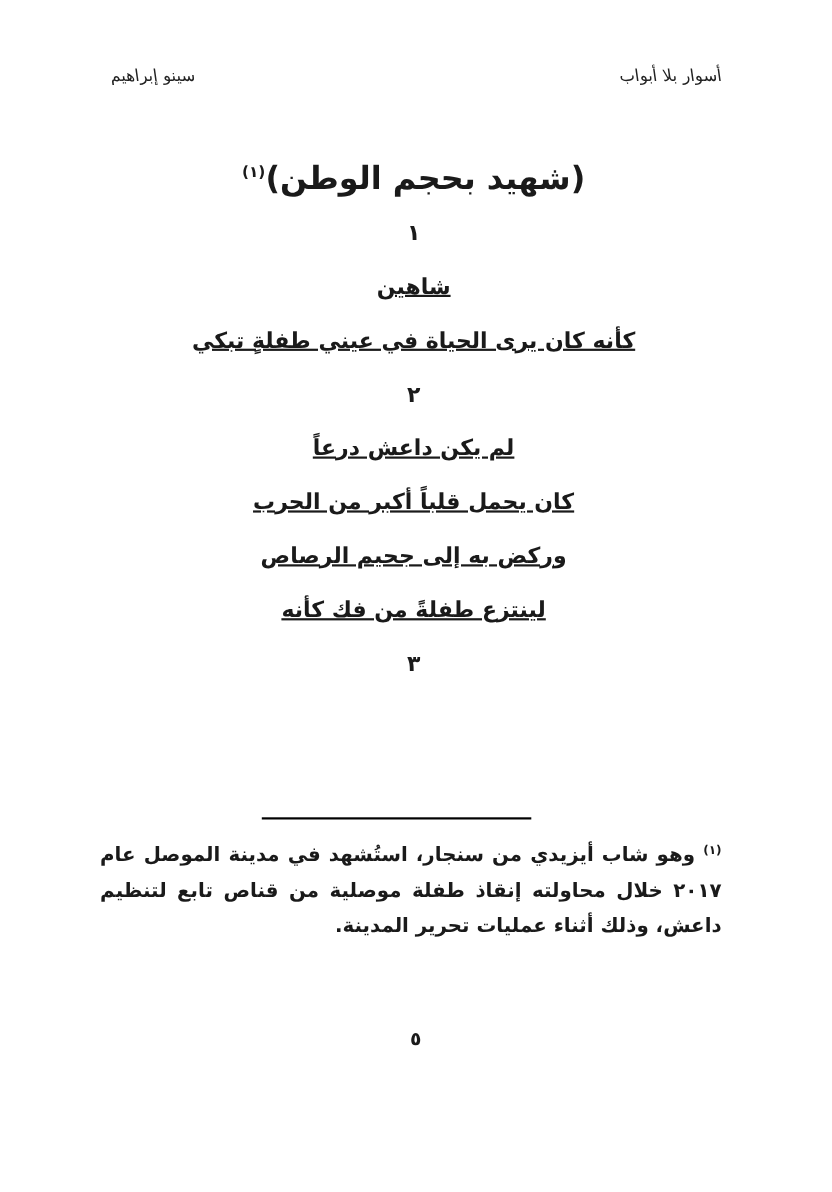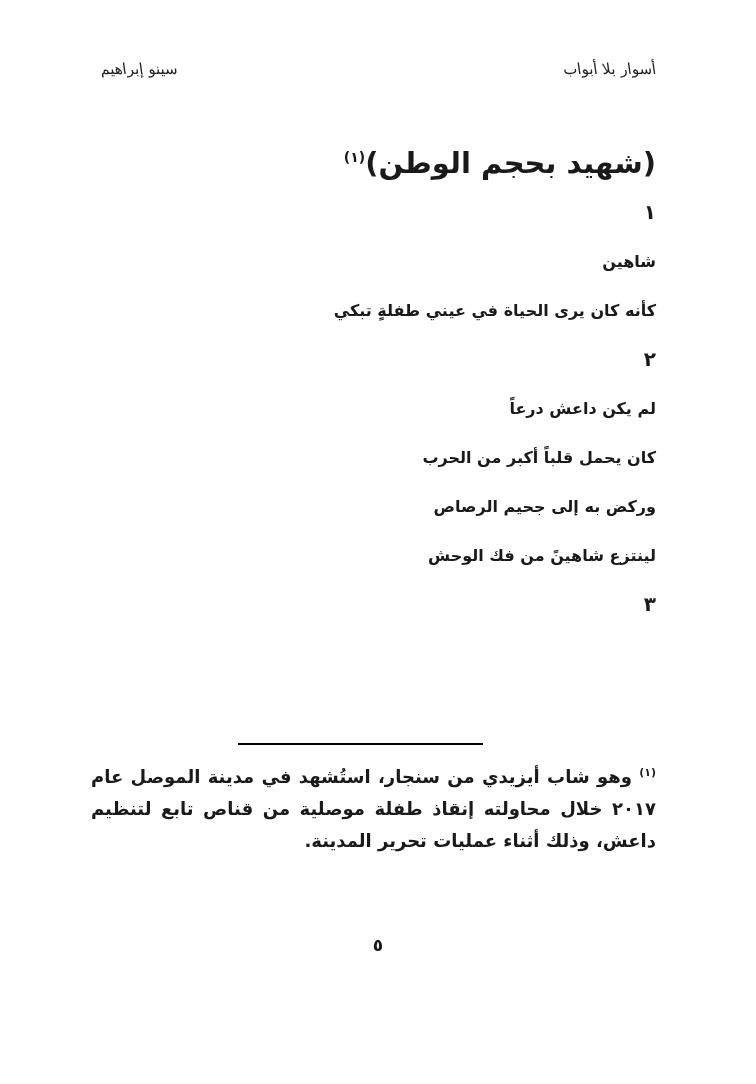--- a/index.html
+++ b/index.html
@@ -34,41 +34,43 @@
   .running-header .calligraphic {
     display: inline-block;
     transform: skewX(8deg);
   }
   
   .poem {
     position: absolute;
     top: 133px;
     right: 100px;
     left: 96px;
+    text-align: center;
     font-weight: bold;
   }
   .poem-title {
     margin: 0;
     font-size: 29px;
     line-height: 49px;
     font-weight: bold;
     white-space: nowrap;
   }
   .poem-title sup {
     font-size: 14px;
     font-weight: bold;
   }
   .stanza-number {
     font-size: 20px;
     line-height: 49px;
   }
   .poem-line {
-    font-size: 16px;
+    font-size: 20px;
     line-height: 49px;
     white-space: nowrap;
+    text-decoration: underline;
   }
   
   .footnote-rule {
     position: absolute;
     top: 743px;
     right: 273px;
     width: 245px;
     height: 2px;
     background: #000000;
   }
@@ -112,21 +114,21 @@
     <h1 class="poem-title"><span>(شهيد بحجم الوطن)</span><sup>(١)</sup></h1>
 
     <div class="stanza-number">١</div>
     <div class="poem-line">شاهين</div>
     <div class="poem-line">كأنه كان يرى الحياة في عيني طفلةٍ تبكي</div>
 
     <div class="stanza-number">٢</div>
     <div class="poem-line">لم يكن داعش درعاً</div>
     <div class="poem-line">كان يحمل قلباً أكبر من الحرب</div>
     <div class="poem-line">وركض به إلى جحيم الرصاص</div>
-    <div class="poem-line">لينتزع شاهينً من فك الوحش</div>
+    <div class="poem-line">لينتزع طفلةً من فك كأنه</div>
 
     <div class="stanza-number">٣</div>
   </div>
 
   <div class="footnote-rule"></div>
 
   <div class="footnote"><sup>(١)</sup> <span>وهو شاب أيزيدي من سنجار، استُشهد في مدينة الموصل عام ٢٠١٧ خلال محاولته إنقاذ طفلة موصلية من قناص تابع لتنظيم داعش، وذلك أثناء عمليات تحرير المدينة.</span></div>
 
   <div class="page-number">٥</div>
 

